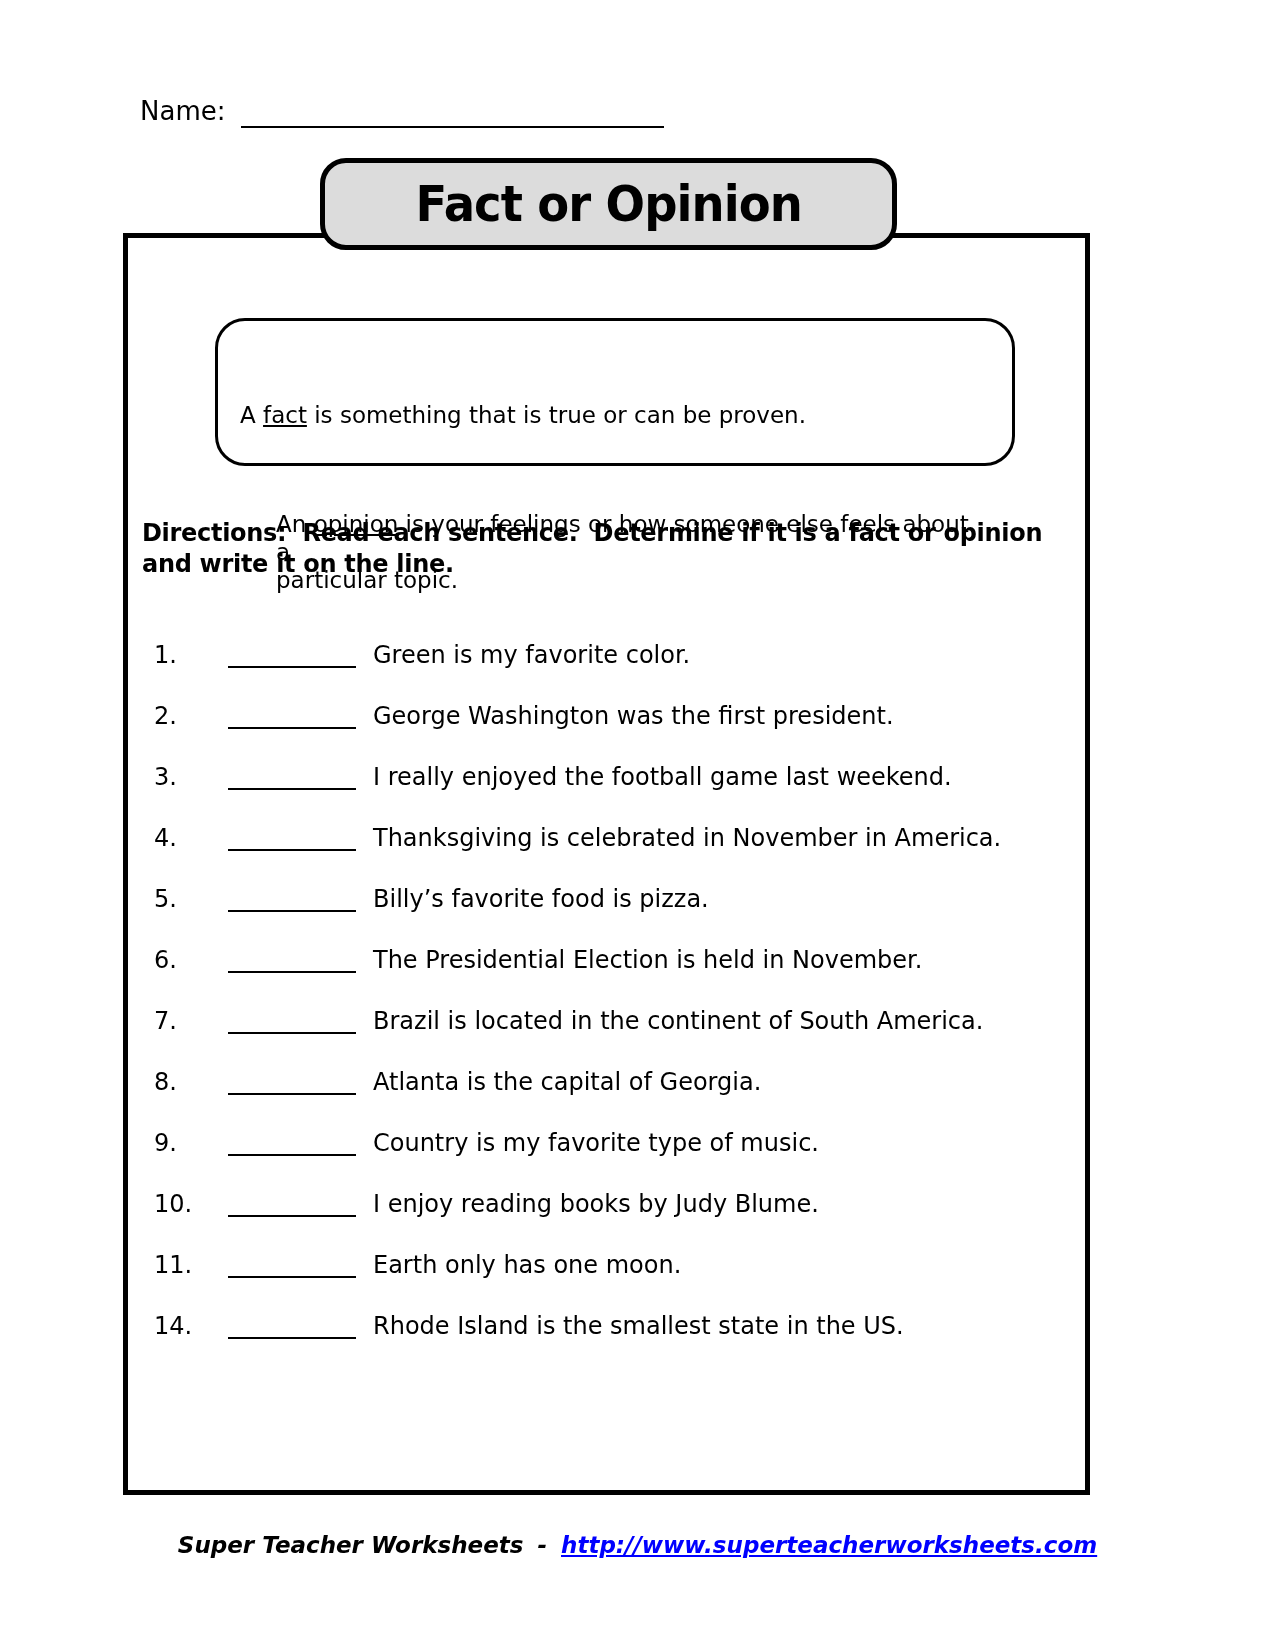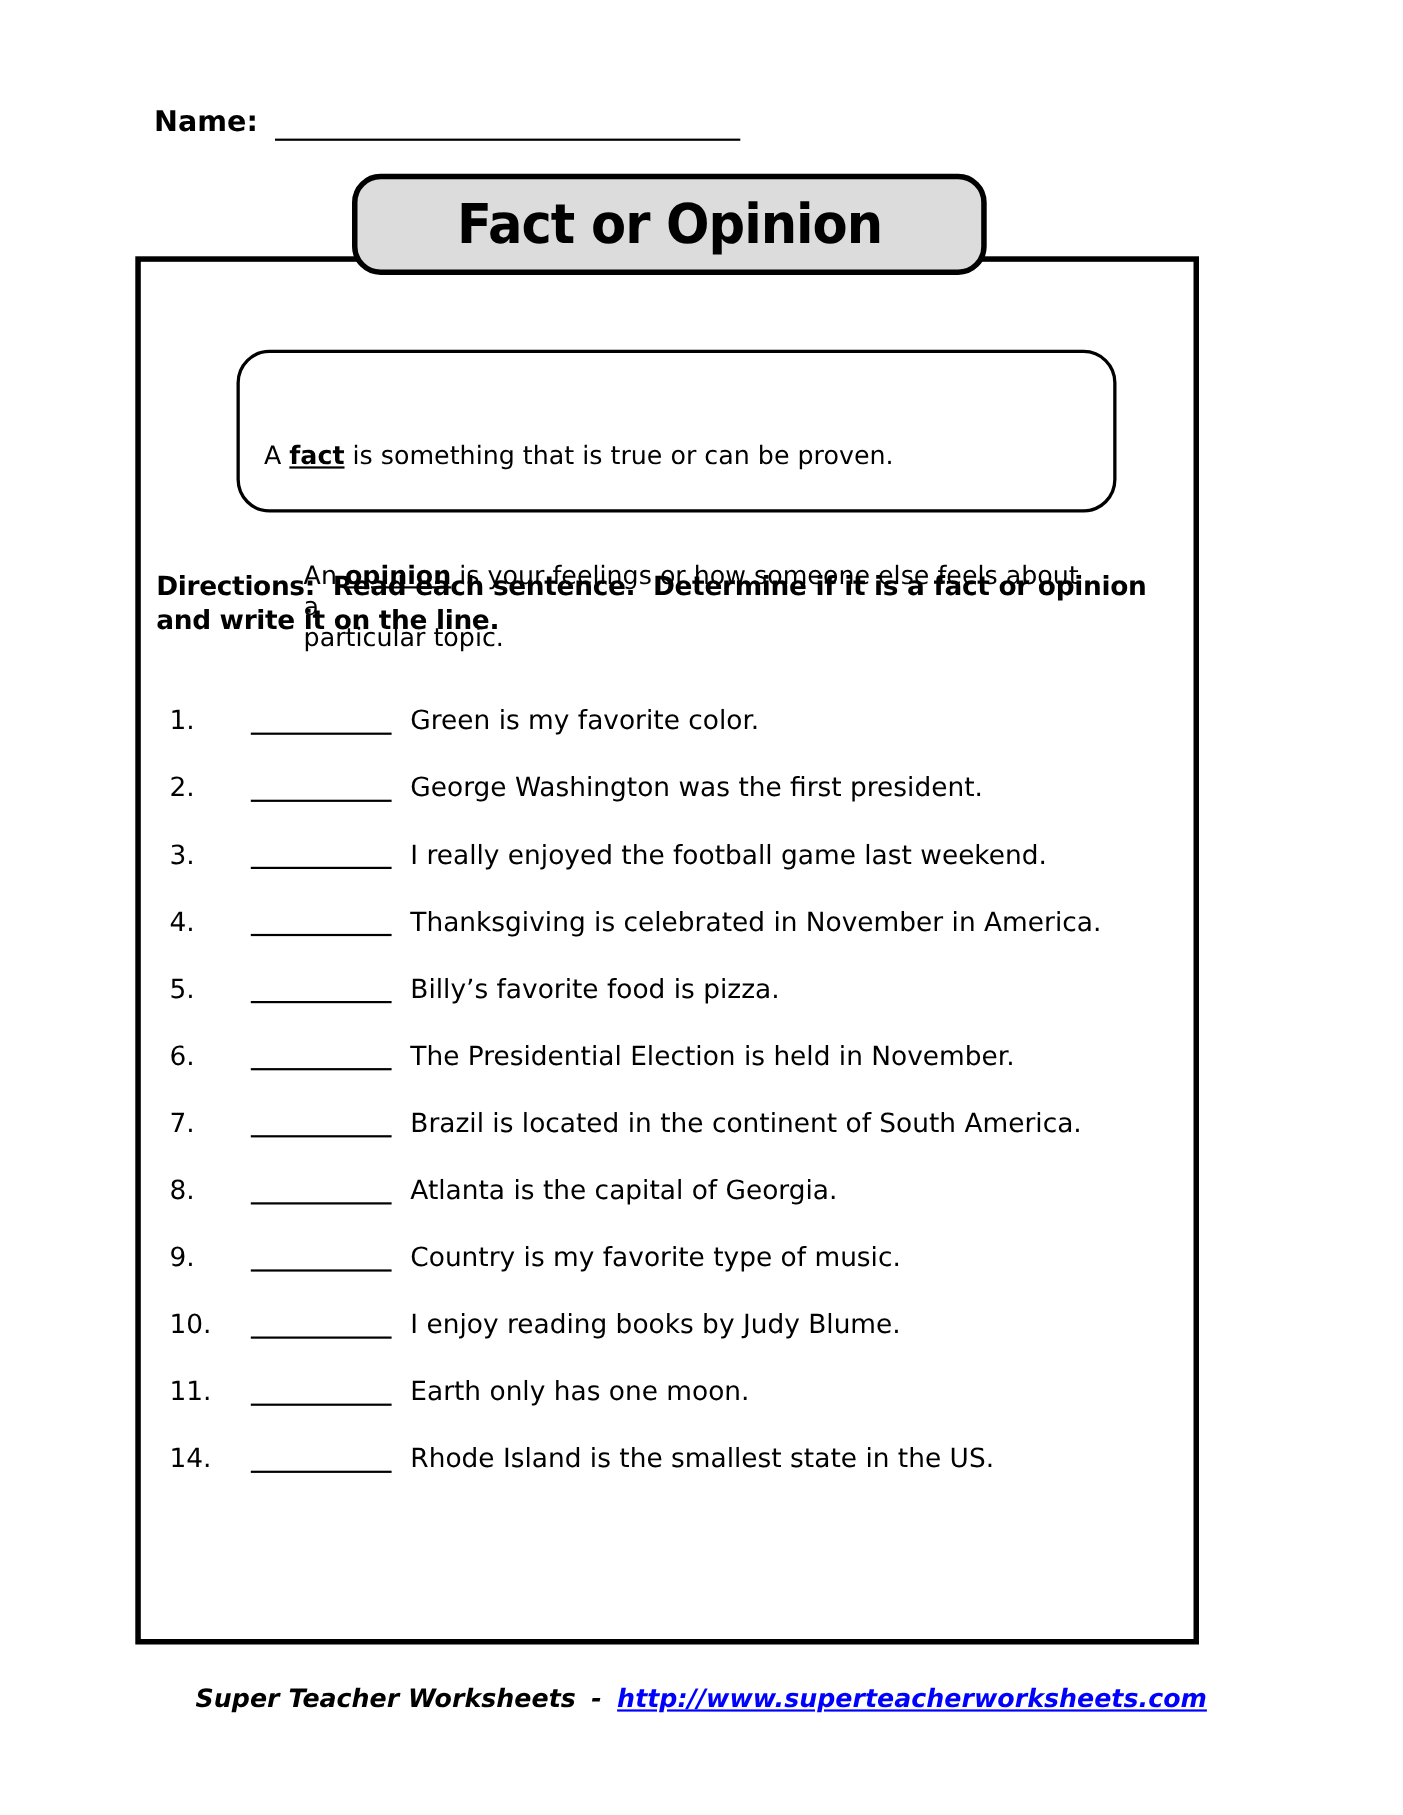--- a/index.html
+++ b/index.html
@@ -9,21 +9,21 @@
     position: relative;
     font-family: "DejaVu Sans", "Liberation Sans", sans-serif;
     color: #000;
     overflow: hidden;
   }
   .name-row {
     position: absolute; top: 94px; left: 140px;
     display: flex; align-items: flex-end;
     font-size: 26px;
   }
-  .name-label { line-height: 34px; font-weight: bold; }
+  .name-label { line-height: 34px; }
   .name-line {
     display: inline-block; width: 423px; height: 34px;
     border-bottom: 2px solid #000; margin-left: 16px;
   }
   .title-box {
     position: absolute; left: 320px; top: 158px;
     width: 577px; height: 92px;
     border: 5px solid #000; border-radius: 26px;
     display: flex; align-items: center; justify-content: center;
     z-index: 2;
@@ -41,21 +41,21 @@
   }
   .def-box {
     position: absolute; left: 87px; top: 80px;
     width: 800px; height: 148px;
     border: 3px solid #000; border-radius: 30px;
     padding: 24px 22px;
     font-size: 23px; line-height: 28px;
     white-space: pre-wrap;
   }
   .def-line-2 { margin-top: 25px; margin-left: 36px; }
-  .def-term { font-weight: bold; text-decoration: underline; }
+  .def-term { font-weight: normal; text-decoration: underline; }
   .directions {
     position: absolute; left: 14px; top: 280px; width: 945px;
     font-size: 24px; font-weight: bold; line-height: 31px;
     letter-spacing: -0.3px;
     white-space: pre-wrap;
   }
   .questions {
     position: absolute; left: 0; top: 402px;
     list-style: none; padding-left: 26px; width: 955px;
   }

